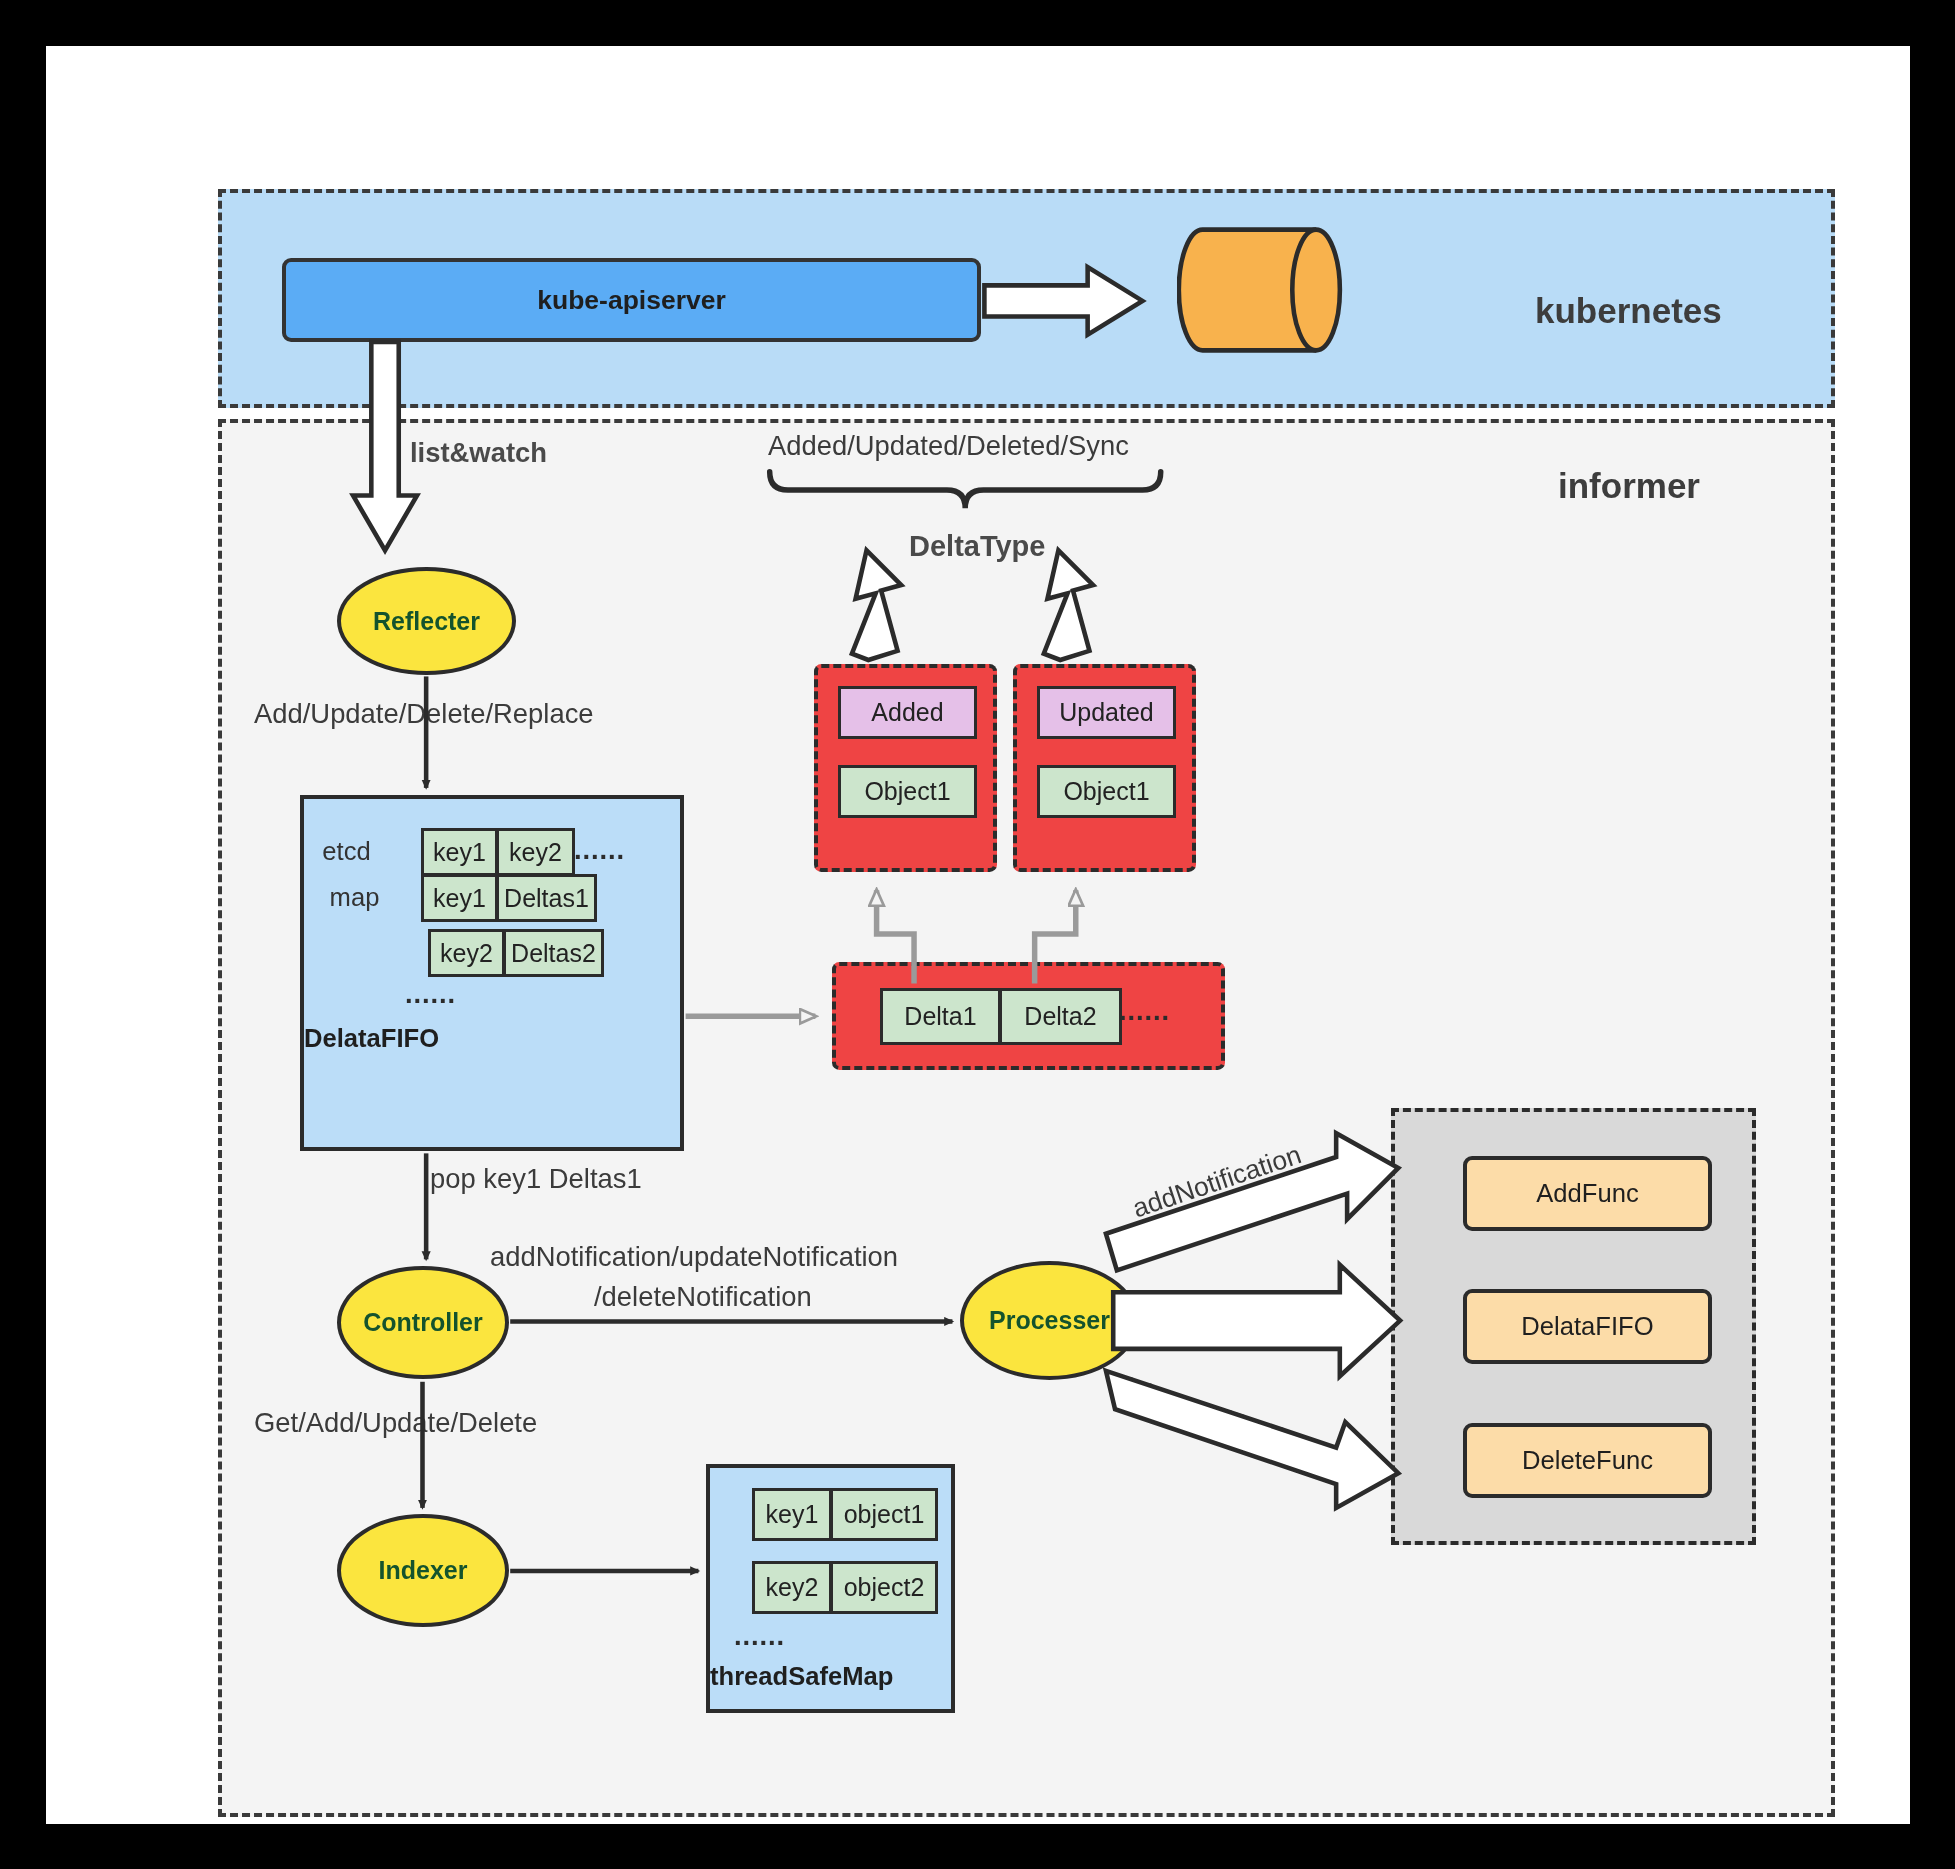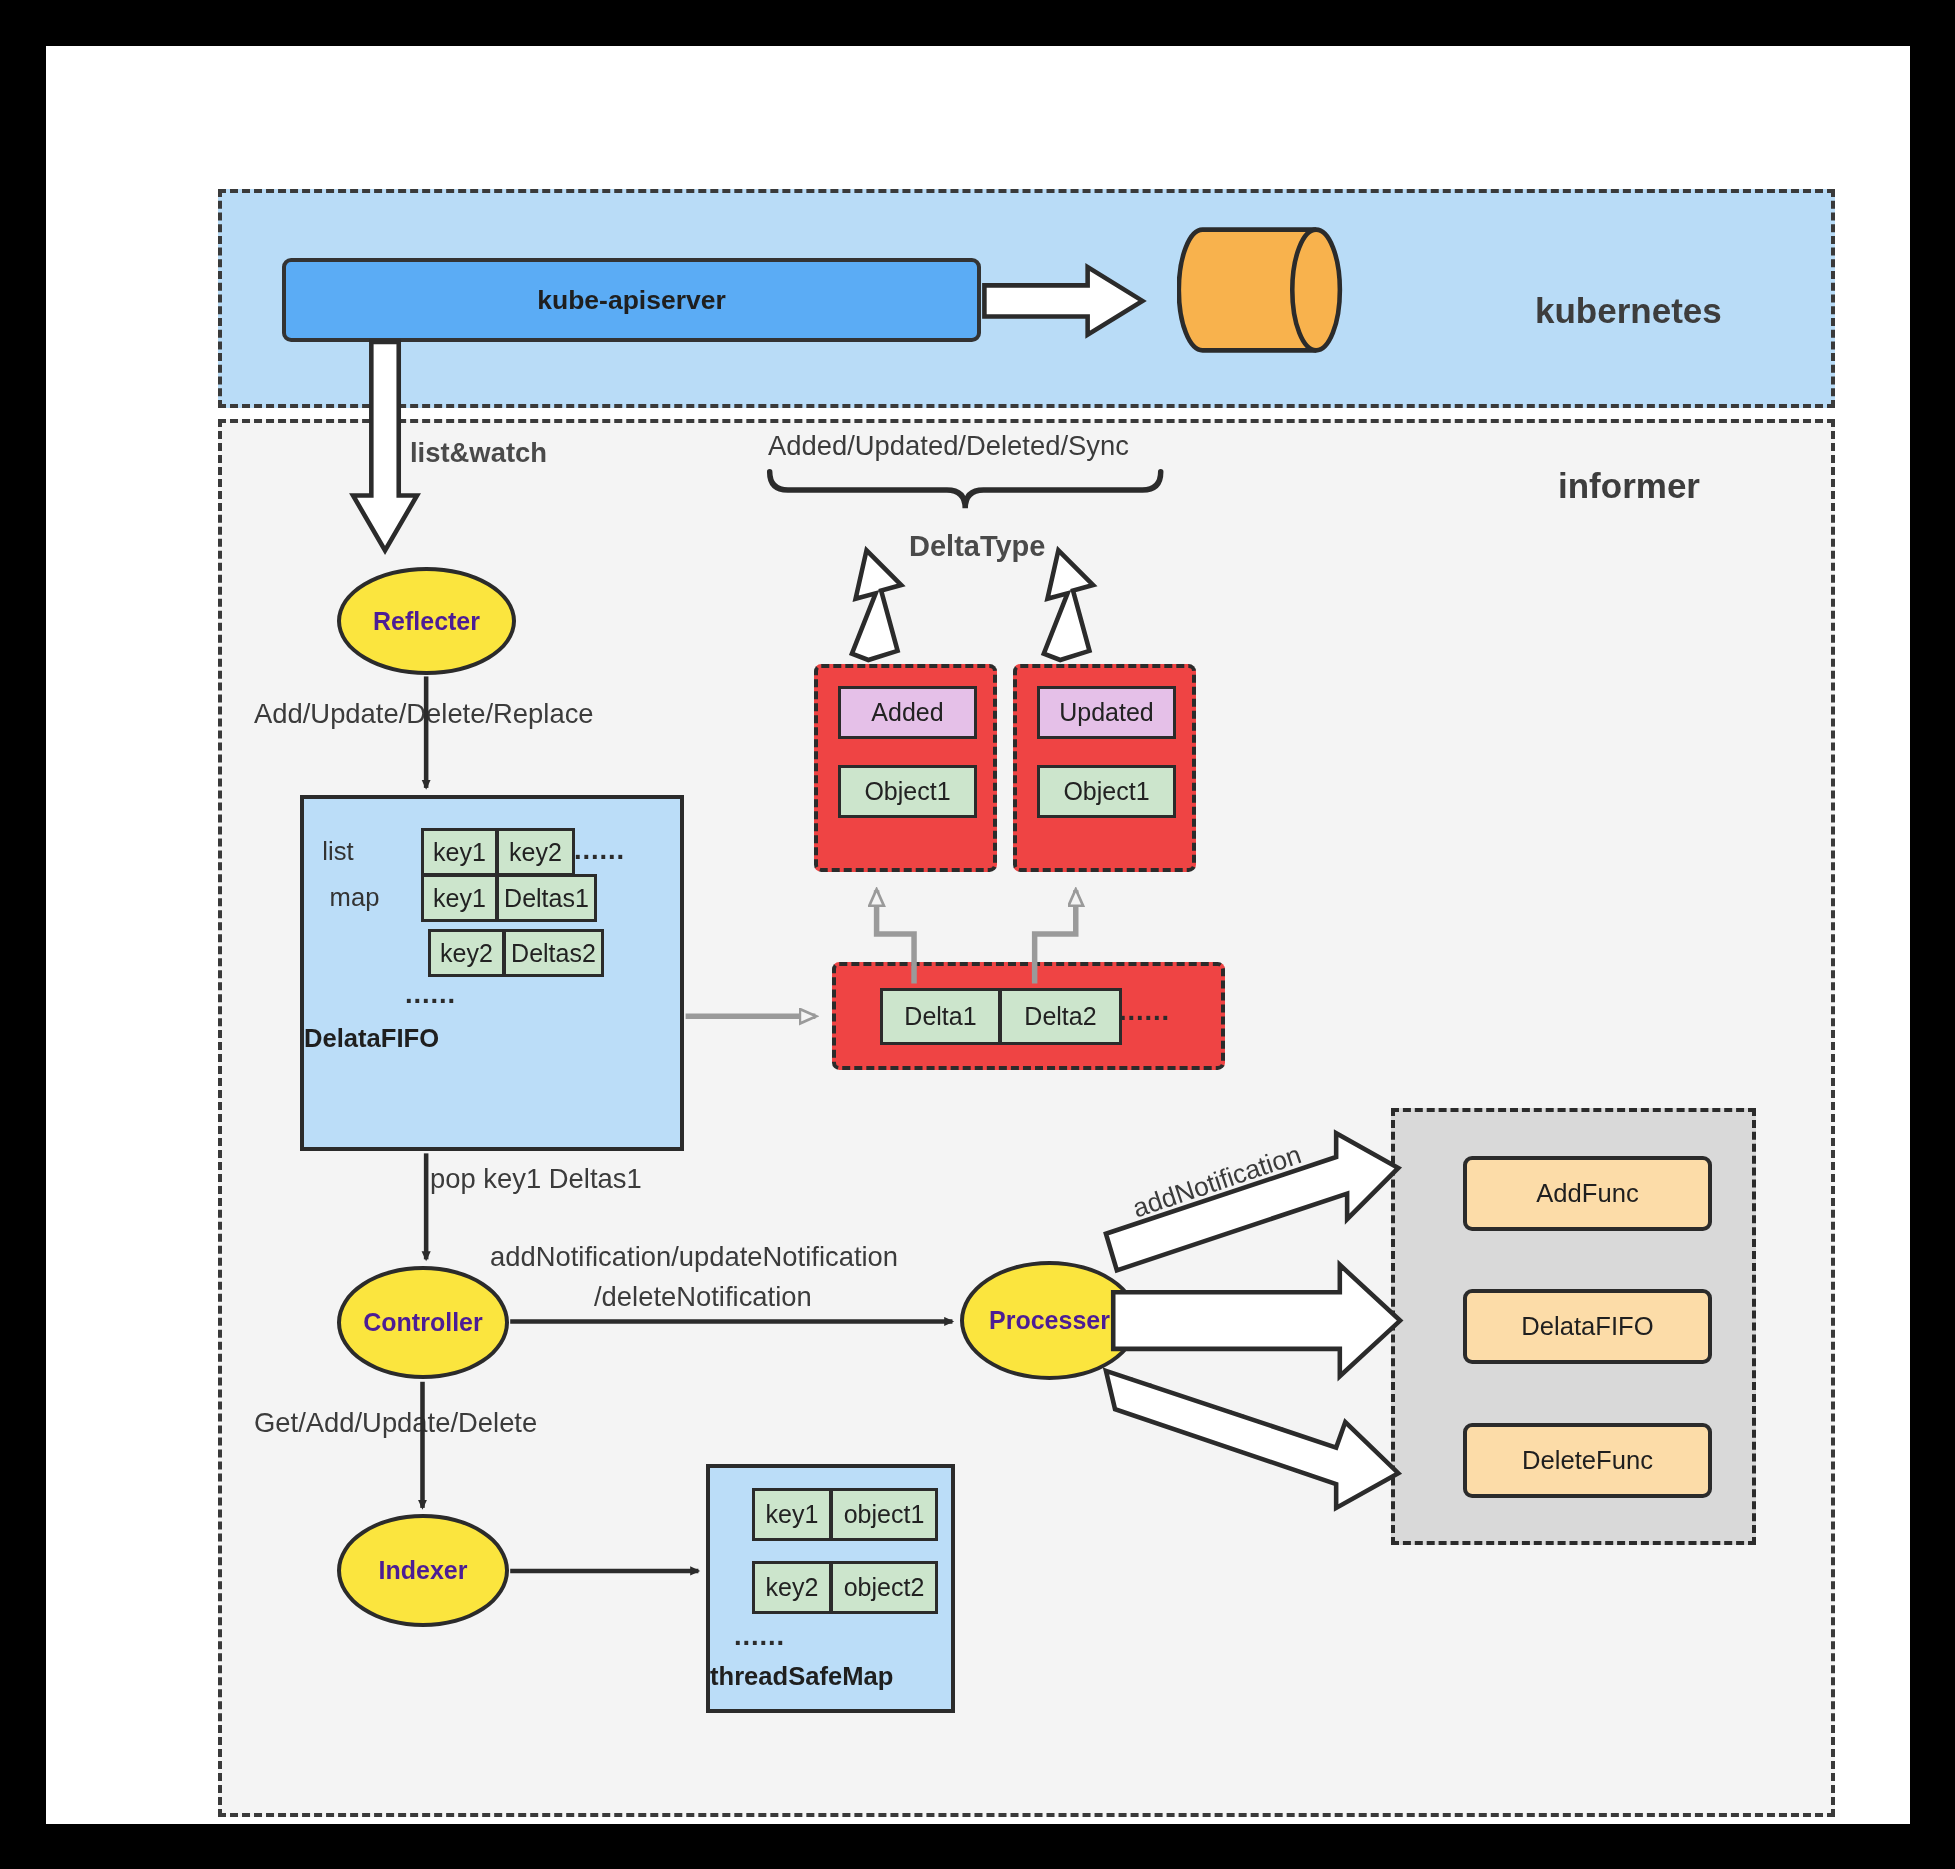--- a/index.html
+++ b/index.html
@@ -66,21 +66,21 @@
     z-index: 3;
   }
 
   
   .ellipse {
     background: #fbe53e;
     border: 4.6px solid #2b2b2b;
     border-radius: 50%;
     box-sizing: border-box;
     display: flex; align-items: center; justify-content: center;
-    font-size: 25px; font-weight: bold; color: #4c1d95;
+    font-size: 25px; font-weight: bold; color: #14532d;
   }
   .reflecter { left: 291px; top: 521px; width: 179px; height: 108px; }
   .controller { left: 291px; top: 1220px; width: 172px; height: 113px; }
   .indexer   { left: 291px; top: 1468px; width: 172px; height: 113px; }
   .processer { left: 914px; top: 1215px; width: 179px; height: 119px; }
 
   
   .fifo {
     left: 254px; top: 749px; width: 384px; height: 356px;
     background: #bbddf8;
@@ -191,21 +191,21 @@
     <div class="abs etcd-wrap">
       <svg width="183" height="130" viewBox="0 0 200 142">
         <path d="M 28 5 L 152 5 A 26 66 0 0 1 152 137 L 28 137 A 26 66 0 0 1 28 5 Z" fill="#f8b24d" stroke="#2b2b2b" stroke-width="5"></path>
         <path d="M 152 5 A 26 66 0 0 0 152 137" fill="none" stroke="#2b2b2b" stroke-width="5"></path>
       </svg>
     </div>
 
     <div class="abs ellipse reflecter">Reflecter</div>
 
     <div class="abs fifo">
-      <div class="row-label" style="left:18.3px; top:38px;">list</div>
+      <div class="row-label" style="left:18.3px; top:38px;">etcd</div>
       <div class="cellrow" style="left:95px; top:29px;">
         <div class="cell" style="width:77px;height:48px;">key1</div>
         <div class="cell" style="width:77px;height:48px;">key2</div>
       </div>
       <div class="dots" style="left:270px; top:35px;">......</div>
 
       <div class="row-label" style="left:25.6px; top:84px;">map</div>
       <div class="cellrow" style="left:95px; top:75px;">
         <div class="cell" style="width:77px;height:48px;">key1</div>
         <div class="cell" style="width:99px;height:48px;">Deltas1</div>

